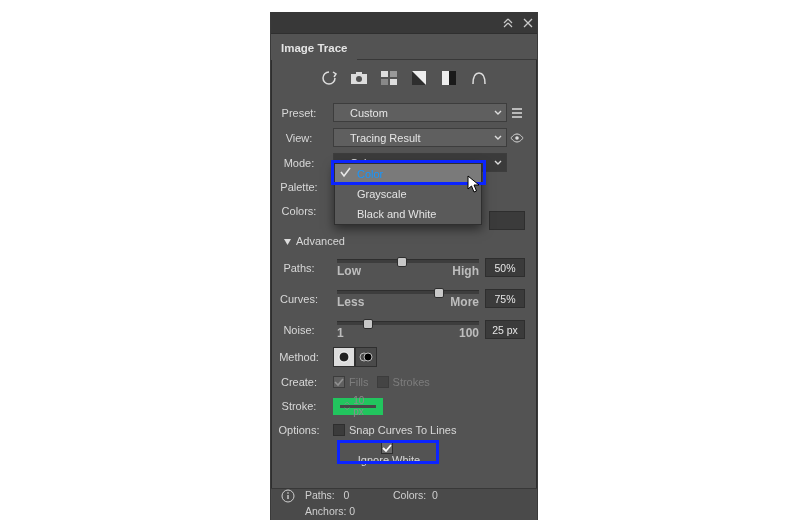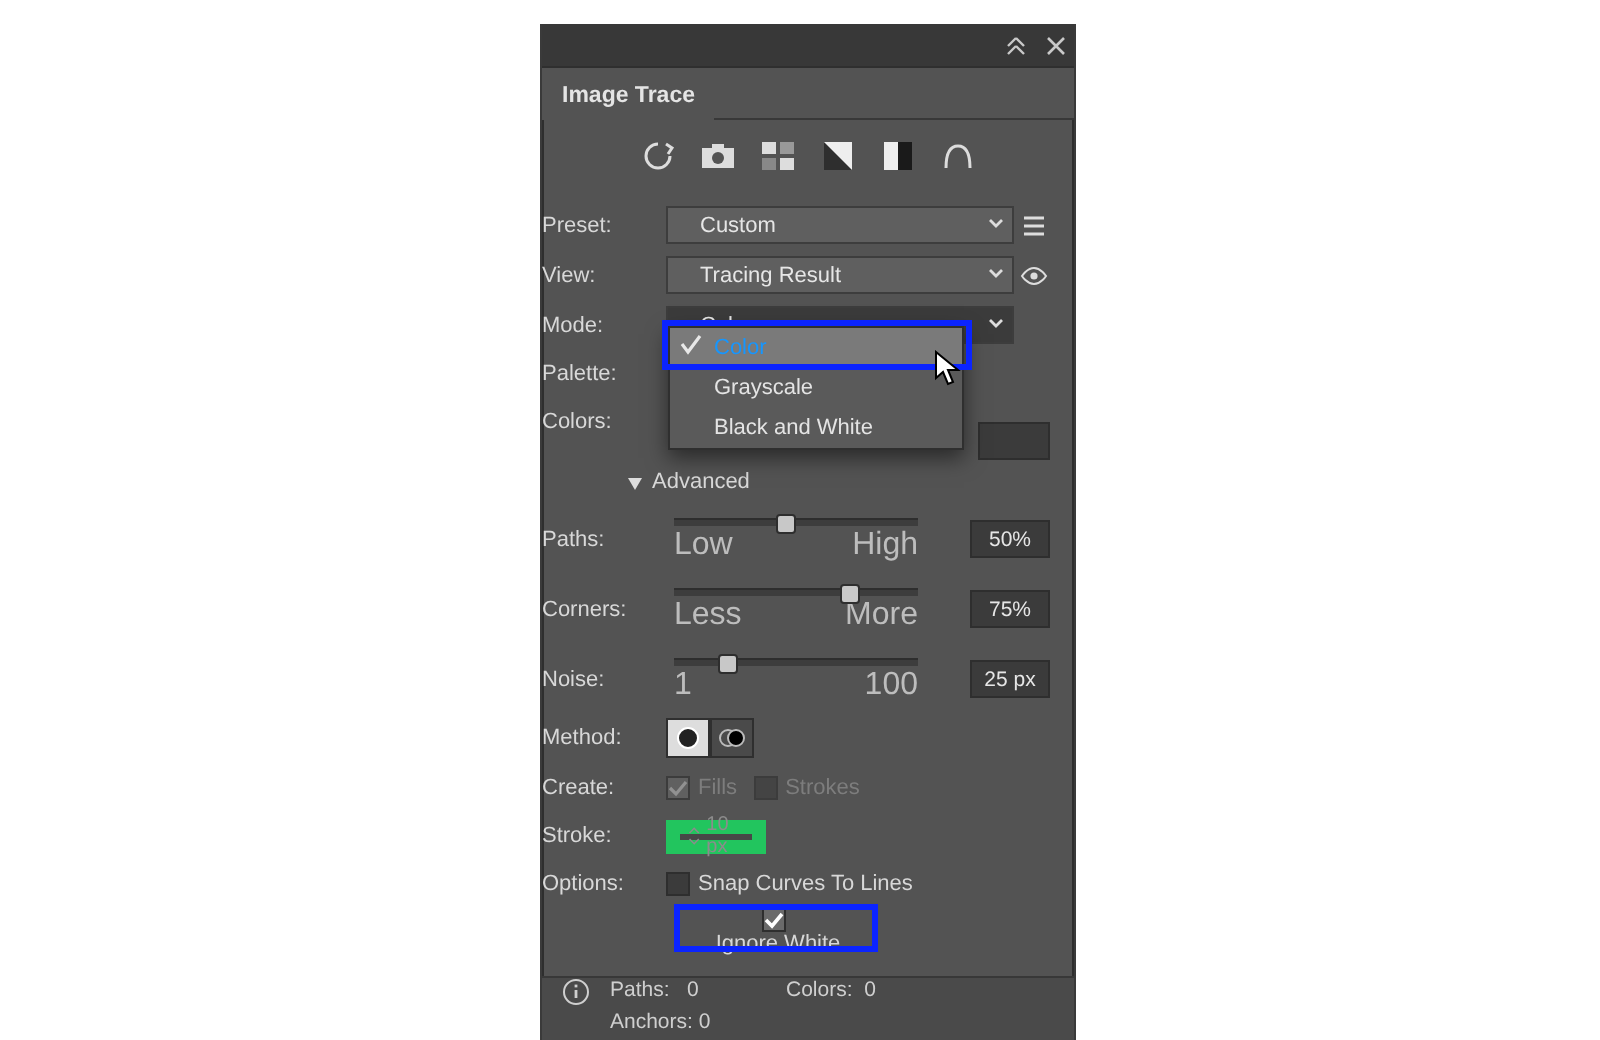--- a/index.html
+++ b/index.html
@@ -24,41 +24,41 @@
   .tab{
     padding:5px 10px 6px; background:#535353; color:#e4e4e4; font-size:11.5px;
     font-weight:600; position:relative; top:1px;
   }
   .preset-icons{
     display:flex; gap:12px; justify-content:center; padding:10px 0 14px;
   }
   .preset-icons .picon{ width:18px; height:16px; display:flex; align-items:center; justify-content:center; color:#dcdcdc; }
   .preset-icons svg{ width:18px; height:16px; }
   .row{ display:flex; align-items:center; padding:3px 10px 3px 0; min-height:24px; }
-  .label{ width:62px; text-align:left; padding-right:6px; color:#d8d8d8; }
+  .label{ width:62px; text-align:center; padding-right:6px; color:#d8d8d8; }
   .select{
     flex:1; height:19px; background:#5f5f5f; border:1px solid #3d3d3d;
     display:flex; align-items:center; padding:0 16px 0 16px; position:relative;
     color:#e6e6e6; font-size:11px; cursor:default;
   }
   .select.dark{ background:#3b3b3b; }
   .select .chev{ position:absolute; right:4px; top:50%; transform:translateY(-50%); }
   .chev svg{ width:8px;height:8px; }
   .trailicon{ width:20px; display:flex; justify-content:center; color:#d6d6d6; }
   .trailicon svg{ width:14px;height:14px; }
   .adv-header{
-    display:flex; align-items:center; gap:4px; padding:2px 6px 4px 12px; color:#d8d8d8;margin-left:30px;
+    display:flex; align-items:center; gap:4px; padding:2px 6px 4px 12px; color:#d8d8d8;
   }
   .adv-header svg{ width:9px;height:9px; }
   .slider-row{ padding:2px 12px 0 0; }
   .slider-block{ flex:1; }
   .track{ height:4px; background:#3d3d3d; border-top:1px solid #2e2e2e; position:relative; margin:6px 4px 0 4px; }
   .thumb{ position:absolute; top:50%; width:10px;height:10px; background:#c8c8c8; border:1px solid #2e2e2e; border-radius:2px; transform:translate(-50%,-50%); }
-  .scale{ display:flex; justify-content:space-between; font-size:16px; color:#bdbdbd; padding:1px 4px 4px; }
-  .valbox{ width:40px; height:19px; background:#3b3b3b; border:1px solid #2e2e2e; color:#e6e6e6; display:flex; align-items:center; justify-content:center; margin-left:22px; font-size:10.5px; }
+  .scale{ display:flex; justify-content:space-between; font-size:12px; color:#bdbdbd; padding:1px 4px 4px;font-weight:bold; }
+  .valbox{ width:40px; height:19px; background:#3b3b3b; border:1px solid #2e2e2e; color:#e6e6e6; display:flex; align-items:center; justify-content:center; margin-left:2px; font-size:10.5px; }
   .method-btns{ display:flex; gap:0; }
   .mbtn{ width:22px; height:20px; border:1px solid #2f2f2f; display:flex;align-items:center;justify-content:center; }
   .mbtn.active{ background:#dddddd; }
   .mbtn.idle{ background:#4a4a4a; }
   .chk{ width:12px;height:12px; border:1px solid #2e2e2e; background:#3b3b3b; display:inline-flex; align-items:center; justify-content:center; margin-right:4px; }
   .chk.on{ background:#6a6a6a; }
   .chk svg{ width:10px;height:10px; }
   .disabled{ color:#7d7d7d; }
   .disabled .chk{ opacity:.6; }
   .stroke-input{ width:50px;height:17px;background:#474747;border:7px solid #22c55e;color:#8c8c8c;display:flex;align-items:center;padding:0 4px;font-size:10px; }
@@ -217,21 +217,21 @@
           </div>
       <div class="scale">
             <span>Low</span>
             <span>High</span>
           </div>
     </div>
     <div class="valbox">50%</div>
   </div>
 
   <div class="row slider-row">
-    <div class="label">Corners:</div>
+    <div class="label">Curves:</div>
     <div class="slider-block">
       <div class="track">
             <div class="thumb" style="left:72%"></div>
           </div>
       <div class="scale">
             <span>Less</span>
             <span>More</span>
           </div>
     </div>
     <div class="valbox">75%</div>

